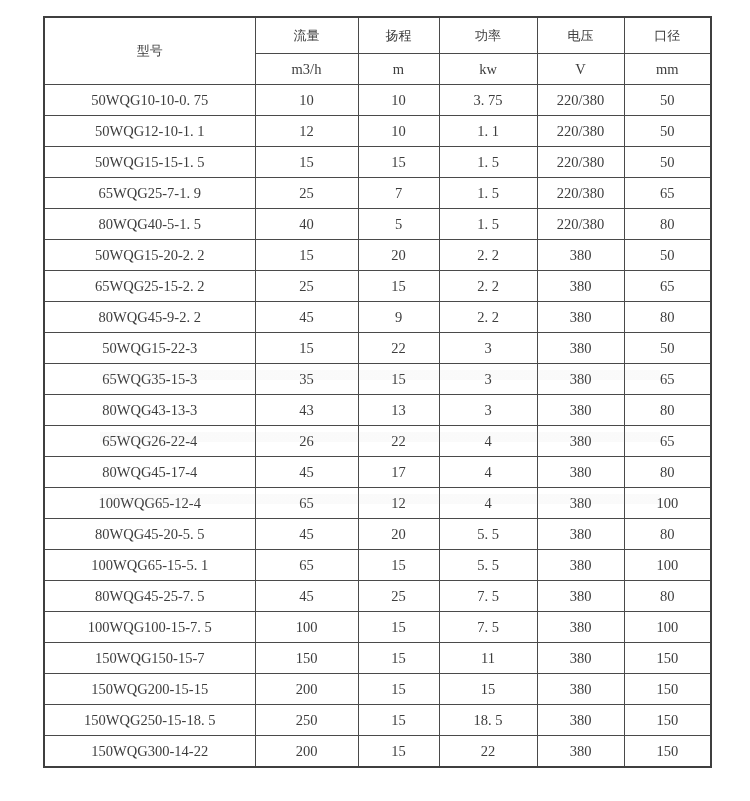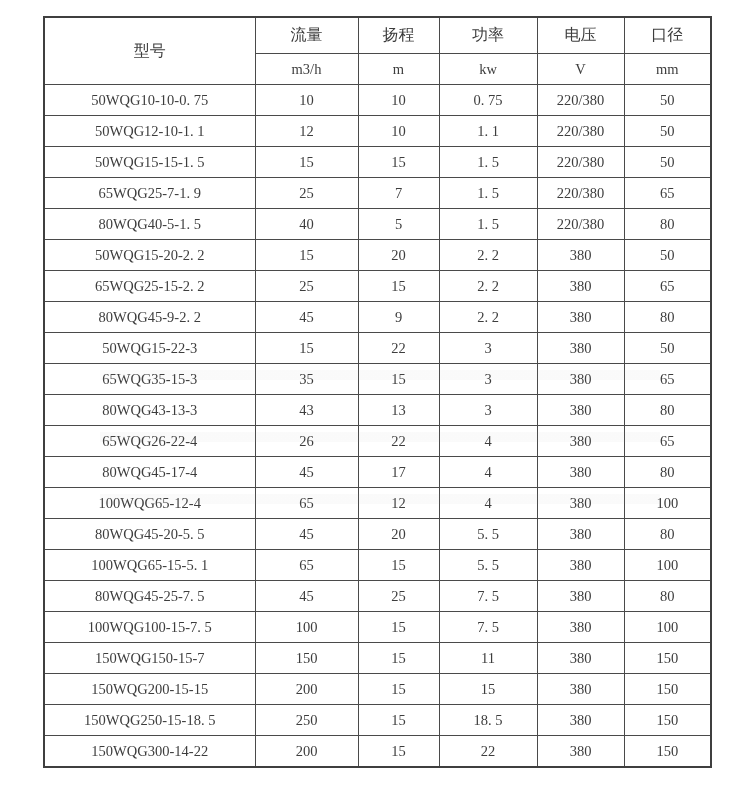--- a/index.html
+++ b/index.html
@@ -29,21 +29,21 @@
   table.spec td {
     border: 1px solid #4a4a4a;
     font-weight: normal;
     font-size: 14.5px;
     text-align: center;
     vertical-align: middle;
     padding: 0;
     overflow: hidden;
     white-space: nowrap;
   }
-  tr.hrow1 th { height: 35px; font-size: 16px; }
+  tr.hrow1 th { height: 35px; font-size: 13px; }
   tr.hrow2 th { height: 30px; }
   tbody tr td { height: 30px; }
   td.model-cell {
     text-align: left;
     padding-left: 9px;
     margin-top: 24px;
   }
   
   .scan-tint {
     position: absolute;
@@ -89,21 +89,21 @@
         <th>kw</th>
         <th>V</th>
         <th>mm</th>
       </tr>
     </thead>
     <tbody id="spec-body">
         <tr>
     <td class="model-cell">50WQG10-10-0. 75</td>
     <td>10</td>
     <td>10</td>
-    <td>0. 75</td>
+    <td>3. 75</td>
     <td>220/380</td>
     <td>50</td>
   </tr>
         <tr>
     <td class="model-cell">50WQG12-10-1. 1</td>
     <td>12</td>
     <td>10</td>
     <td>1. 1</td>
     <td>220/380</td>
     <td>50</td>

